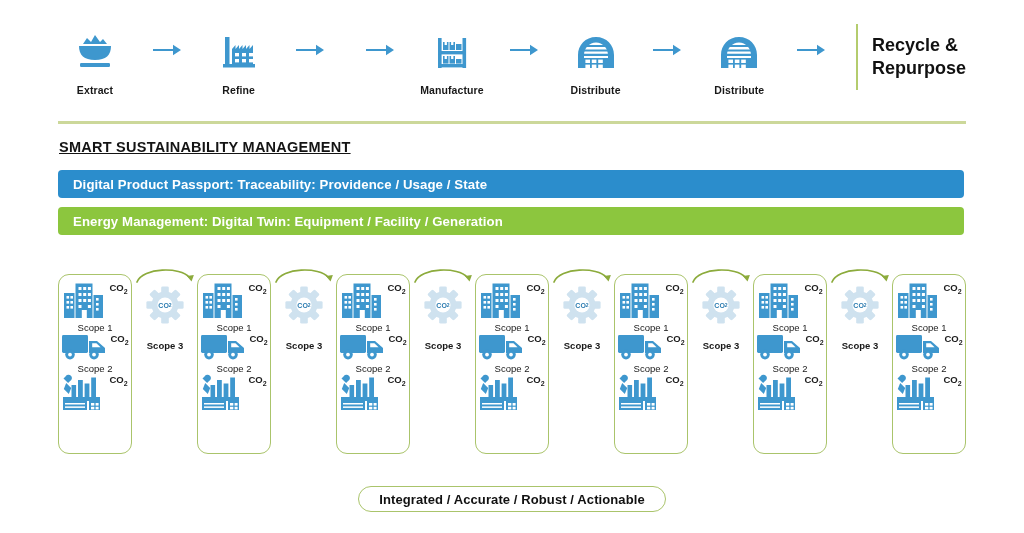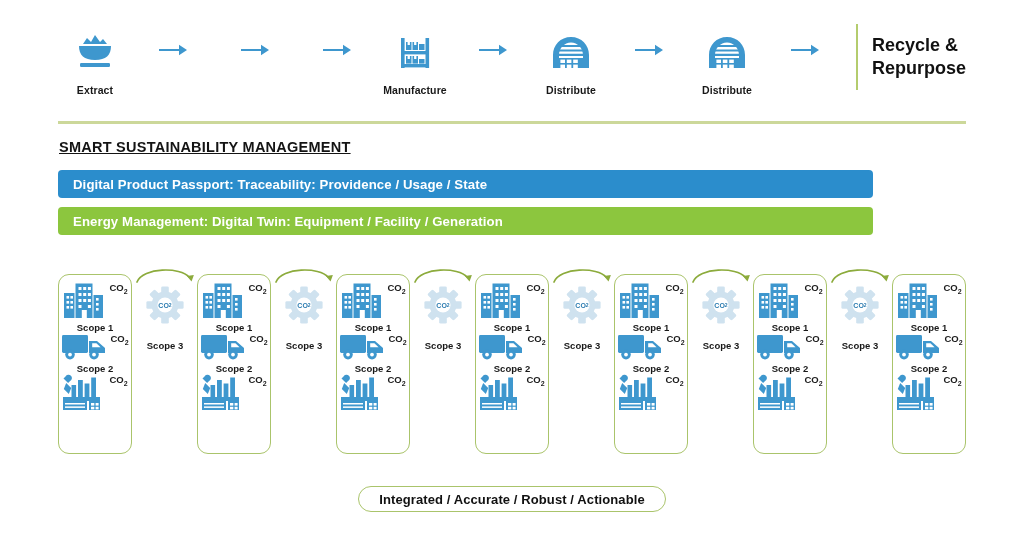--- a/index.html
+++ b/index.html
@@ -43,21 +43,21 @@
   }
 
   
   #section-title{
     position:absolute;left:59px;top:139px;
     font-size:14.5px;font-weight:bold;letter-spacing:.25px;color:#141414;text-decoration:underline;
   }
 
   
   .banner{
-    position:absolute;left:58px;width:815px;height:28px;border-radius:4px;
+    position:absolute;left:58px;width:906px;height:28px;border-radius:4px;
     display:flex;align-items:center;
     color:#ffffff;font-size:13.2px;font-weight:bold;letter-spacing:.1px;
     padding-left:15px;box-sizing:border-box;
   }
   #banner-dpp{top:170px;background:#2b8dcc;}
   #banner-energy{top:207px;background:#8cc63e;}
 
   
   #scope-row{
     position:absolute;left:58px;top:262px;width:908px;height:195px;
@@ -70,21 +70,21 @@
     padding-top:7px;
   }
   .card-block{display:flex;flex-direction:column;align-items:center;}
   .ico-co2{position:relative;display:flex;align-items:flex-start;}
   .co2{
     font-size:9.5px;font-weight:bold;color:#1a1a1a;
     margin-left:1px;margin-top:1px;line-height:1;white-space:nowrap;
   }
   .co2 sub{font-size:7px;}
   .scope-label{
-    font-size:9.5px;font-weight:bold;color:#181818;margin-top:2px;white-space:nowrap;
+    font-size:9.5px;font-weight:normal;color:#181818;margin-top:2px;white-space:nowrap;
   }
 
   
   .gear-node{
     position:absolute;top:12px;width:60px;height:74px;
     display:flex;flex-direction:column;align-items:center;
   }
   .gear-arc{position:absolute;top:-10px;left:-2px;}
   .gear-ico{margin-top:12px;}
   .gear-label{
@@ -110,20 +110,36 @@
           <path d="M7 15 h32 c0 9 -5 14 -16 14 S7 24 7 15 z" fill="#3e97ce"></path>
           <rect x="8" y="32" width="30" height="4" rx="1.2" fill="#3e97ce"></rect>
         </svg>
       </div>
       <div class="chain-label">Extract</div>
     </div>
     <div class="chain-arrow">
       <span><svg width="30" height="16" viewBox="0 0 30 16" xmlns="http://www.w3.org/2000/svg">
           <path d="M1 7 h20 v-4.2 l8 5.2 -8 5.2 v-4.2 h-20 z" fill="#3e97ce"></path>
         </svg></span>
+    </div>
+    <div class="chain-step">
+      <div class="chain-ico">
+        <svg width="46" height="42" viewBox="0 0 46 42" xmlns="http://www.w3.org/2000/svg">
+          <rect x="9" y="6" width="4.5" height="30" fill="#3e97ce"></rect>
+          <path d="M16 18 l3.5-4 0 4 3.5-4 0 4 3.5-4 0 4 3.5-4 0 4 3.5-4 0 4 3.5-4 0 4 v18 H16 z" fill="#3e97ce"></path>
+          <rect x="7" y="33" width="32" height="3.5" fill="#3e97ce"></rect>
+          <rect x="19" y="22" width="4" height="3.4" fill="#fff"></rect>
+          <rect x="26" y="22" width="4" height="3.4" fill="#fff"></rect>
+          <rect x="33" y="22" width="4" height="3.4" fill="#fff"></rect>
+          <rect x="19" y="28" width="4" height="3.4" fill="#fff"></rect>
+          <rect x="26" y="28" width="4" height="3.4" fill="#fff"></rect>
+          <rect x="33" y="28" width="4" height="3.4" fill="#fff"></rect>
+        </svg>
+      </div>
+      <div class="chain-label">Refine</div>
     </div>
     <div class="chain-arrow">
       <span><svg width="30" height="16" viewBox="0 0 30 16" xmlns="http://www.w3.org/2000/svg">
           <path d="M1 7 h20 v-4.2 l8 5.2 -8 5.2 v-4.2 h-20 z" fill="#3e97ce"></path>
         </svg></span>
     </div>
     <div class="chain-arrow">
       <span><svg width="30" height="16" viewBox="0 0 30 16" xmlns="http://www.w3.org/2000/svg">
           <path d="M1 7 h20 v-4.2 l8 5.2 -8 5.2 v-4.2 h-20 z" fill="#3e97ce"></path>
         </svg></span>

